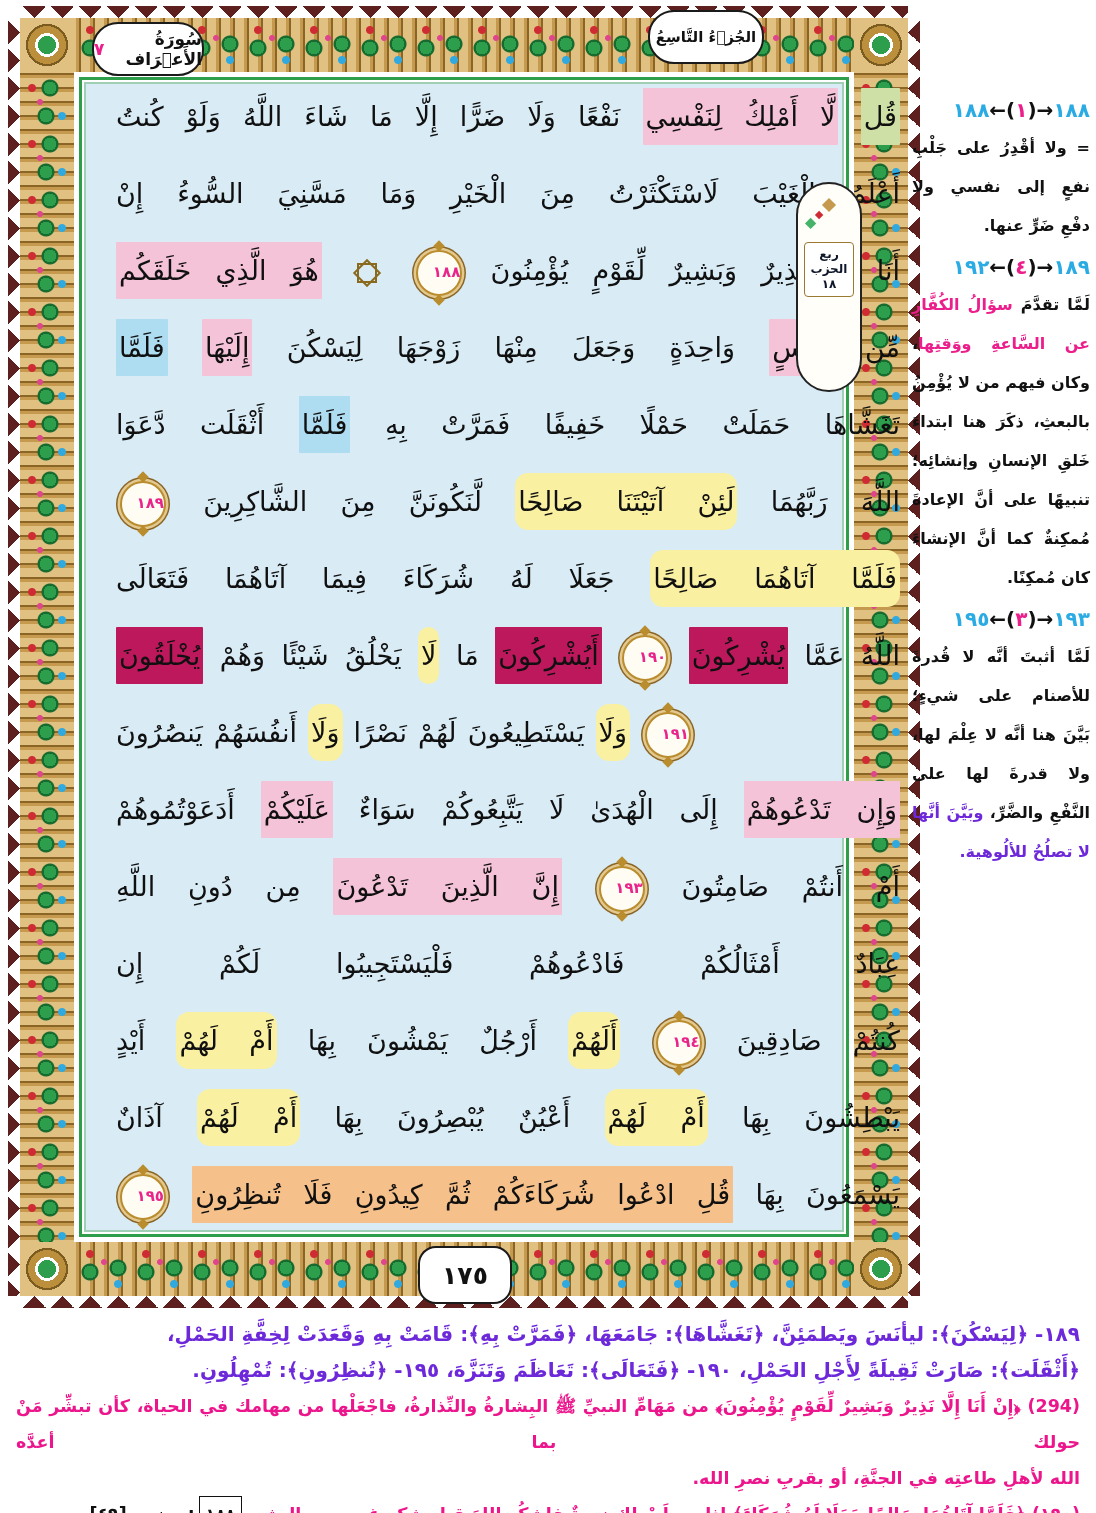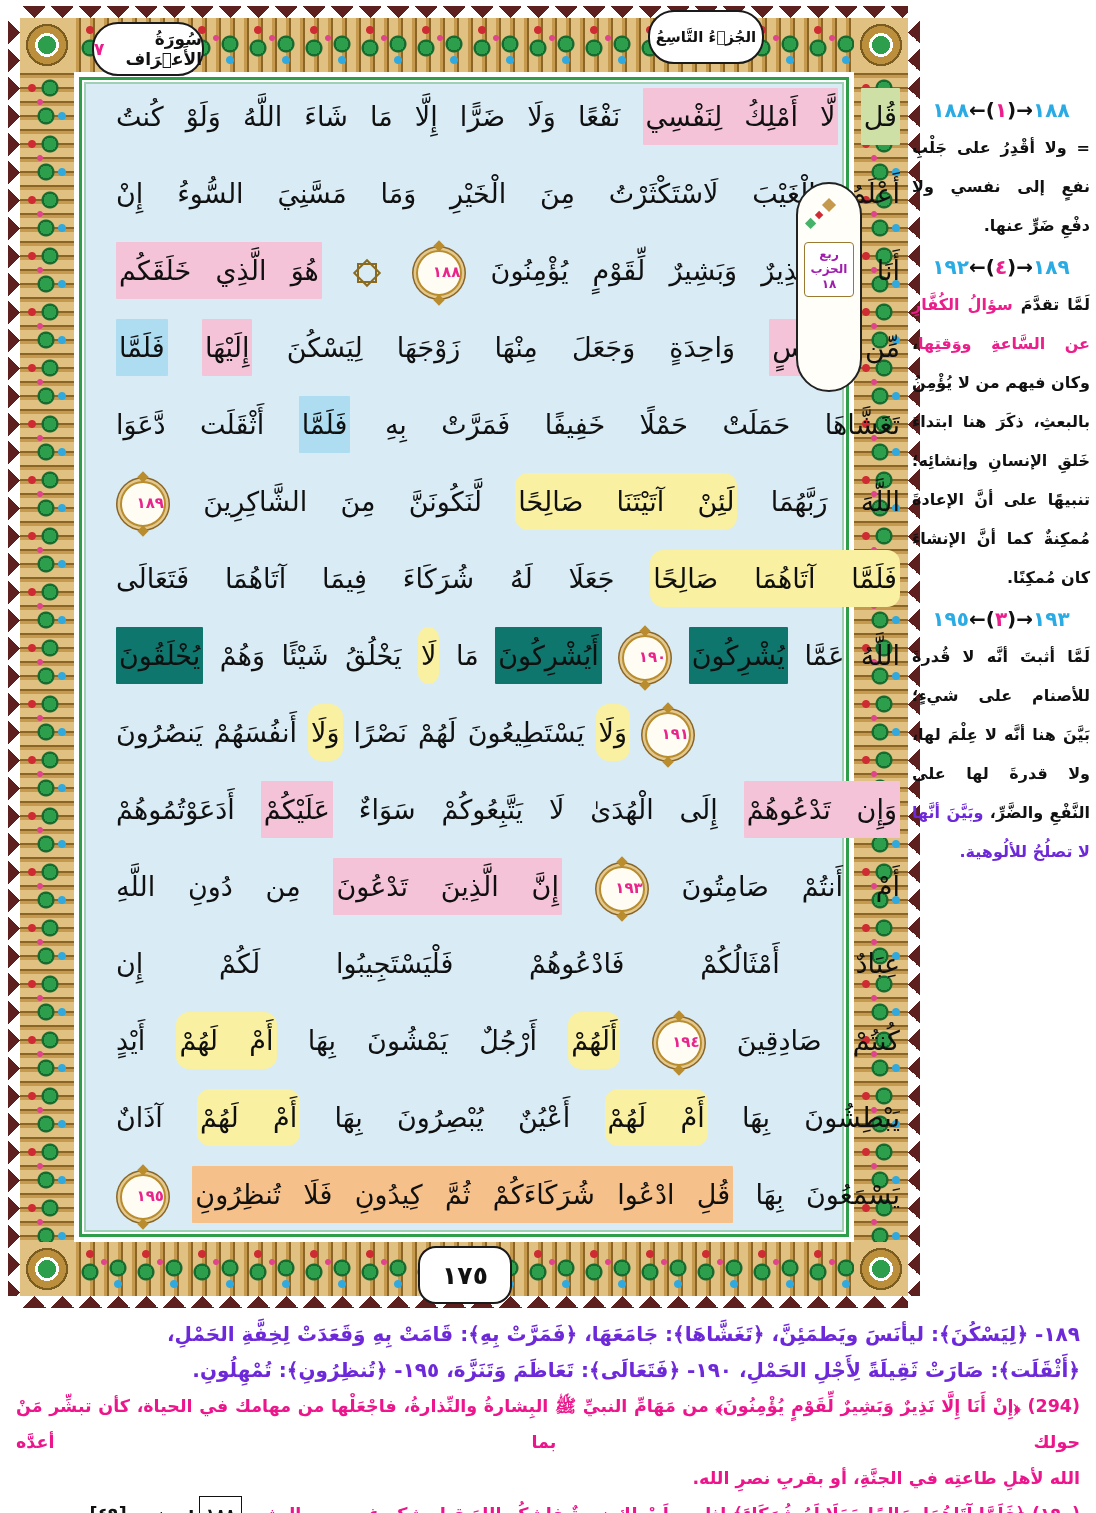--- a/index.html
+++ b/index.html
@@ -64,50 +64,50 @@
   .surah-cartouche{left:92px;top:22px;width:108px;height:50px;font-size:17px;}
   .juz-cartouche{left:648px;top:10px;width:112px;height:50px;font-size:15px;}
   .pageno-cartouche{left:418px;top:1246px;width:90px;height:54px;font-size:25px;border-radius:18px;}
 
   .hizb-cartouche{position:absolute;left:796px;top:182px;width:66px;height:210px;background:#fffef8;
     border:2px solid #222;border-radius:33px;z-index:6;display:flex;flex-direction:column;
     align-items:center;justify-content:flex-start;padding-top:16px;box-sizing:border-box;}
   .hizb-finial{width:10px;height:10px;background:#c59a4e;transform:rotate(45deg);margin-bottom:6px;
     box-shadow:0 14px 0 -2px #cf2b33, 0 26px 0 -1px #47b36a;}
   .hizb-box{margin-top:26px;border:1.5px solid #9a7a33;border-radius:4px;padding:4px 6px;
-    text-align:center;direction:rtl;font-size:12px;font-weight:700;color:#a21caf;line-height:15px;background:#fff;}
+    text-align:center;direction:rtl;font-size:12px;font-weight:700;color:#0f172a;line-height:15px;background:#fff;}
 
   
   .quran{position:absolute;left:74px;top:72px;width:784px;height:904px;padding:6px 0;box-sizing:border-box;margin-left:42px;}
   .qline{direction:rtl;text-align:justify;text-align-last:justify;white-space:nowrap;overflow:hidden;
     height:77px;line-height:77px;font-size:27px;color:#101010;word-spacing:2px;}
   .qline.indent{padding-right:205px;}
   .hl{padding:13px 3px;border-radius:1px;}
   .hl-pink{background:#f5c3d8;}
   .hl-yellow{background:#f9f0a2;border-radius:13px;}
   .hl-blue{background:#aedcf0;}
   .hl-orange{background:#f6c08a;}
-  .hl-grey{background:#0f766e;}
+  .hl-grey{background:#be185d;}
   .hl-green{background:#cfe0a6;}
 
   .medallion{display:inline-block;width:42px;height:42px;line-height:40px;text-align:center;
     vertical-align:middle;background:#fffdf3;border:2px solid #b98c2e;border-radius:50%;
     box-shadow:0 0 0 2.5px #e3c98f, 0 0 0 4px #8a6526;color:#e9258c;font-size:15px;font-weight:700;
     position:relative;margin:0 4px;}
   .medallion::before,.medallion::after{content:"";position:absolute;left:50%;width:8px;height:8px;
     background:#b98c2e;transform:translateX(-50%) rotate(45deg);}
   .medallion::before{top:-10px;} .medallion::after{bottom:-10px;}
 
   .star-icon{display:inline-block;width:26px;height:26px;position:relative;vertical-align:middle;margin:0 8px;}
   .star-icon::before,.star-icon::after{content:"";position:absolute;inset:3px;border:2.5px solid #8a6a1f;background:transparent;}
   .star-icon::after{transform:rotate(45deg);}
 
   
   .sidebar{position:absolute;left:912px;top:88px;width:178px;height:1200px;direction:rtl;}
-  .range-marker{direction:rtl;text-align:center;font-size:20px;font-weight:700;color:#111;
+  .range-marker{direction:rtl;font-size:20px;font-weight:700;color:#111;
     margin:10px 0 6px 0;white-space:nowrap;}
   .range-marker .rn{color:#2aabe4;}
   .range-marker .nn{color:#ec1e8c;}
   .note-body{direction:rtl;text-align:justify;text-align-last:right;font-size:16px;font-weight:700;
     line-height:39px;color:#111;}
   .seg-pink{color:#ec1e8c;}
   .seg-cyan{color:#6d28d9;}
 
   
   .footnotes{position:absolute;left:16px;top:1316px;width:1064px;direction:rtl;font-weight:700;}

